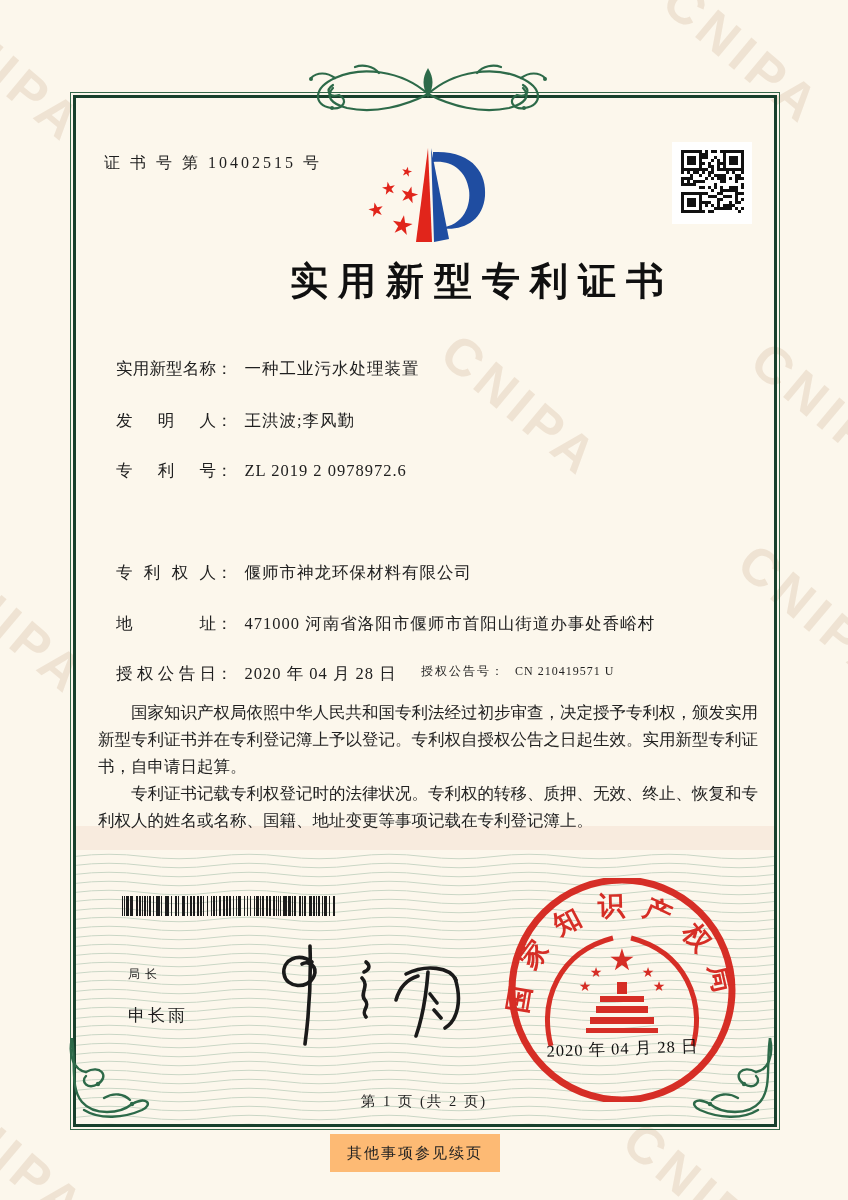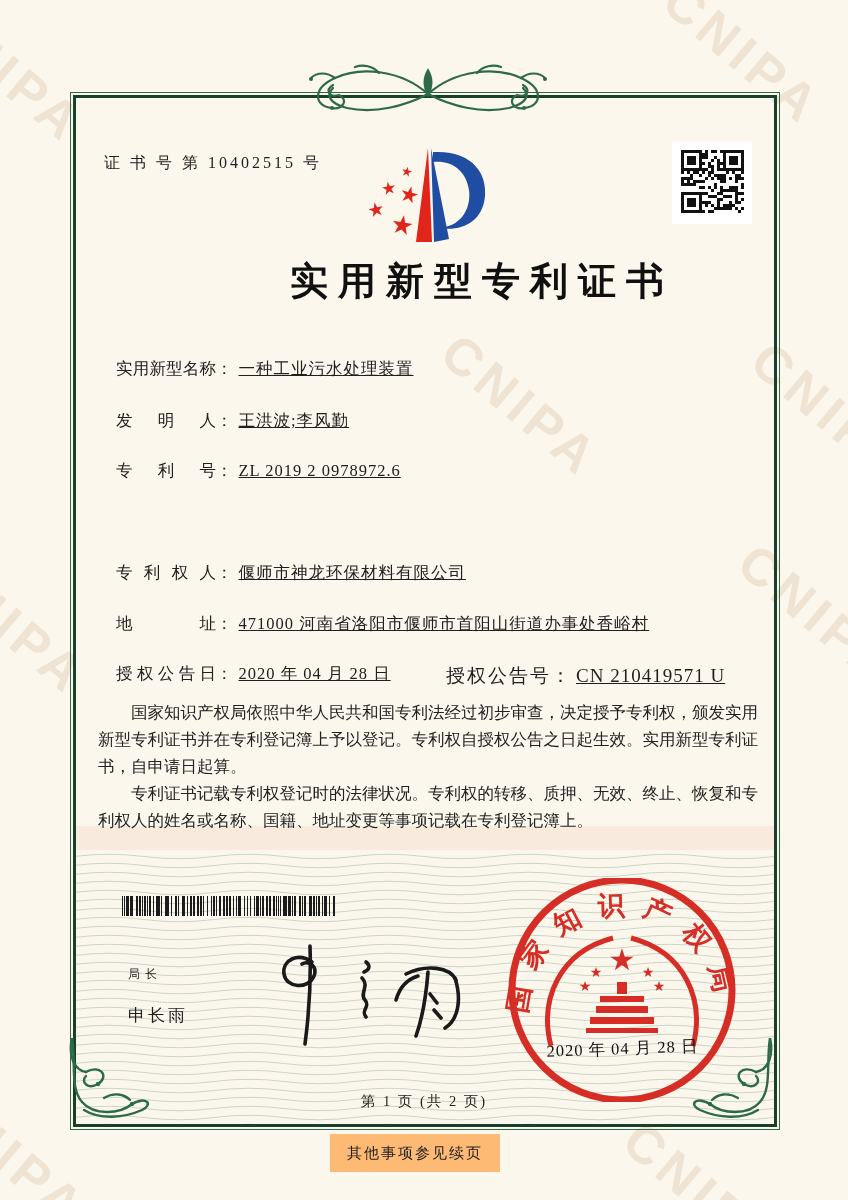--- a/index.html
+++ b/index.html
@@ -38,22 +38,22 @@
   .logo{ position:absolute; left:345px; top:138px; z-index:4; }
   .qr-box{ position:absolute; left:672px; top:142px; width:80px; height:82px; background:#ffffff;
     z-index:4; display:flex; align-items:center; justify-content:center;}
   .title{ position:absolute; left:70px; top:256px; width:824px; text-align:center;
     font-size:38px; font-weight:bold; letter-spacing:10px; color:#101010; z-index:4;}
   
   .frow{ position:absolute; left:116px; font-size:16.5px; color:#202020; z-index:4; white-space:nowrap;}
   .f-label{ display:inline-block; width:100px; text-align:justify; text-align-last:justify;
     vertical-align:top;}
   .f-colon{ display:inline-block; }
-  .f-value{ display:inline-block; margin-left:6px; letter-spacing:1px;text-decoration:underline;}
-  .frow2{ position:absolute; left:446px; font-size:19px; z-index:4; white-space:nowrap;text-align:center;}
+  .f-value{ display:inline-block; margin-left:12px; letter-spacing:1px;}
+  .frow2{ position:absolute; left:421px; font-size:12px; z-index:4; white-space:nowrap;text-align:center;}
   .f-label2{ display:inline-block; letter-spacing:2px;}
   
   .body-text{ position:absolute; left:98px; top:700px; width:660px; z-index:4;
     font-size:16.5px; line-height:1.63; text-align:justify; color:#222;}
   .body-text p{ margin:0; text-indent:2em;}
   
   .barcode{ position:absolute; left:122px; top:896px; z-index:4; }
   
   .official-title{ position:absolute; left:128px; top:966px; font-size:12px; letter-spacing:5px; z-index:5;}
   .official-name{ position:absolute; left:128px; top:1004px; font-size:17px; letter-spacing:3px; z-index:5;}

